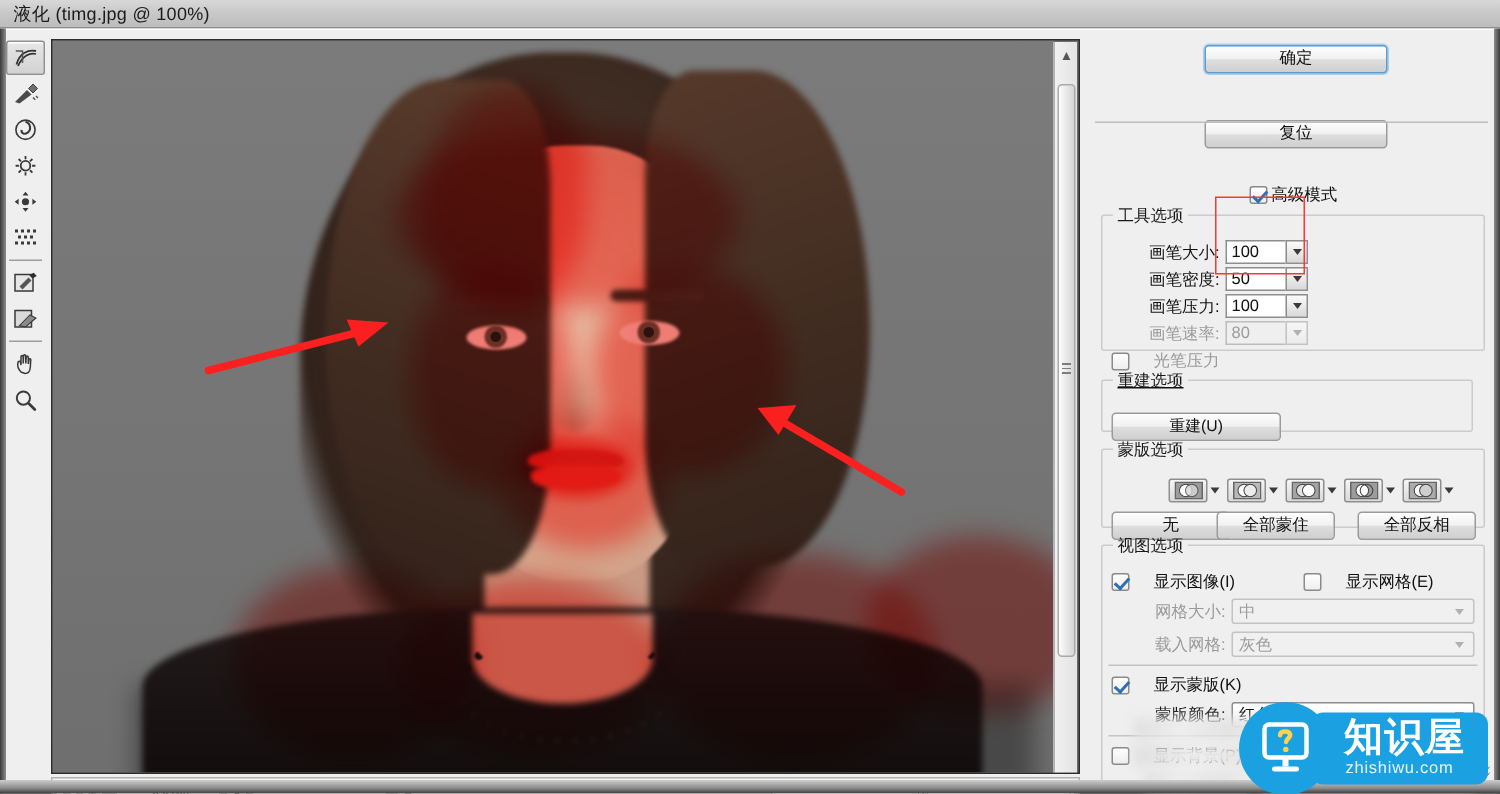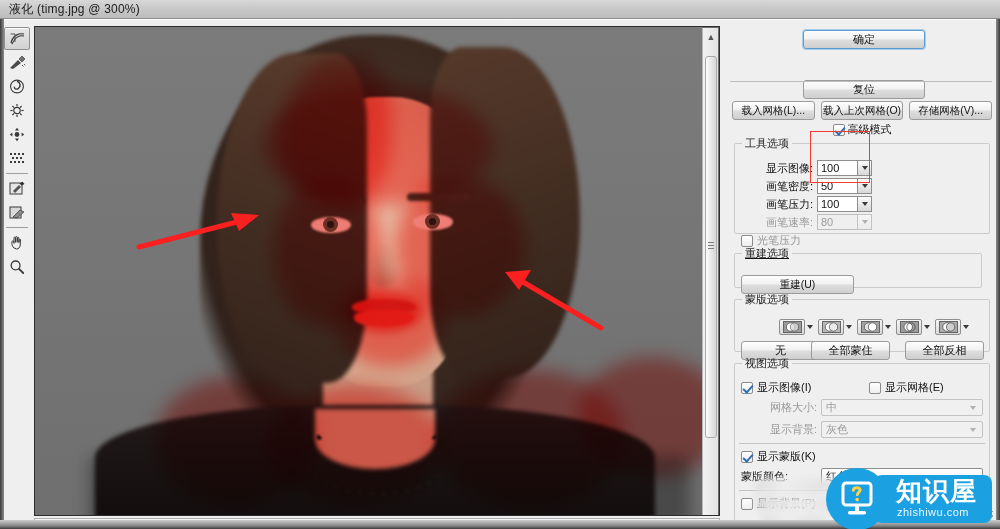--- a/index.html
+++ b/index.html
@@ -267,21 +267,21 @@
 
   #mesh-row { position:absolute; left: 4px; top: 77px; width: 260px; display:flex; gap:6px; }
   #mesh-row .btn { flex: 1; font-size: 10.5px; }
 
   #advanced-row {
     position: absolute; left: 0; top: 98px; width: 268px;
     display: flex; justify-content: center; align-items: center; gap: 3px;
   }
 
   .check {
-    display: inline-flex; align-items: center; gap: 4px;
+    display: inline-flex; align-items: center; gap: 16px;
   }
   .box {
     width: 12px; height: 12px;
     background: linear-gradient(to bottom,#fff,#eee);
     border: 1px solid #8b8b8b; border-radius: 2px;
     position: relative; flex: none;
   }
   .box.checked::after {
     content: "";
     position: absolute; left: 3px; top: 0px;
@@ -407,21 +407,21 @@
     <div class="blur-item" style="left:246px; width:52px;"></div>
     <div class="blur-item" style="left:322px; width:40px;"></div>
     <div class="blur-item" style="left:392px; width:44px;"></div>
     <div class="blur-item" style="left:462px; width:52px;"></div>
     <div class="blur-item" style="left:540px; width:40px;"></div>
     <div class="blur-item" style="left:606px; width:52px;"></div>
     <div class="sheen"></div>
   </div>
 
   <div id="titlebar">
-    <span class="title-text">液化 (timg.jpg @ 300%)</span>
+    <span class="title-text">液化 (timg.jpg @ 100%)</span>
   </div>
 
   <div id="dialog">
 
     <div id="toolbar">
 
       <div class="tool selected">
         <svg width="17" height="15" viewBox="0 0 17 15">
           <path d="M2 12 C4 4, 10 2, 15 3" stroke="#333" fill="none" stroke-width="1.2"></path>
           <path d="M3 13 C6 6, 11 4, 15 5" stroke="#333" fill="none" stroke-width="1.2"></path>
@@ -597,36 +597,31 @@
       </div>
     </div>
 
     <div id="panel">
 
       <div class="btn primary" id="btn-ok">确定</div>
       <div class="btn" id="btn-reset">复位</div>
 
       <div class="hsep" style="top:57px;"></div>
 
-      <div id="mesh-row">
-        <div class="btn">载入网格(L)...</div>
-        <div class="btn">载入上次网格(O)</div>
-        <div class="btn">存储网格(V)...</div>
-      </div>
 
       <div id="advanced-row">
         <span class="box checked"></span>
         <span>高级模式</span>
       </div>
 
       <fieldset class="group" id="grp-tool">
         <legend>工具选项</legend>
 
         <div class="field-row" style="left:8px; top:9px;">
-          <span class="field-label">显示图像:</span>
+          <span class="field-label">画笔大小:</span>
           <span class="spin">100</span>
           <span class="spin-btn">
               <span class="caret"></span>
             </span>
         </div>
 
         <div class="field-row" style="left:8px; top:27px;">
           <span class="field-label">画笔密度:</span>
           <span class="spin">50</span>
           <span class="spin-btn">
@@ -734,38 +729,38 @@
           <span style="width:80px; text-align:right; padding-right:4px; color:#9a9a9a;">网格大小:</span>
           <span class="combo disabled" style="flex:1;">
             <span>中</span>
             <span class="arrowbox">
                 <span class="caret disabled"></span>
               </span>
           </span>
         </div>
 
         <div style="position:absolute; left:6px; top:50px; width:242px; display:flex; align-items:center;">
-          <span style="width:80px; text-align:right; padding-right:4px; color:#9a9a9a;">显示背景:</span>
+          <span style="width:80px; text-align:right; padding-right:4px; color:#9a9a9a;">载入网格:</span>
           <span class="combo disabled" style="flex:1;">
             <span>灰色</span>
             <span class="arrowbox">
                 <span class="caret disabled"></span>
               </span>
           </span>
         </div>
 
         <div class="panel-sep" style="left:4px; top:72px; width:246px;"></div>
 
         <div class="check" style="position:absolute; left:6px; top:78px;">
           <span class="box checked"></span>
           <span>显示蒙版(K)</span>
         </div>
 
         <div style="position:absolute; left:6px; top:97px; width:242px; display:flex; align-items:center;">
-          <span style="width:80px; padding-right:4px;">蒙版颜色:</span>
+          <span style="width:80px; text-align:right; padding-right:4px;">蒙版颜色:</span>
           <span class="combo" style="flex:1;">
             <span>红色</span>
             <span class="arrowbox">
                 <span class="caret"></span>
               </span>
           </span>
         </div>
 
         <div class="panel-sep" style="left:4px; top:119px; width:246px;"></div>
 

